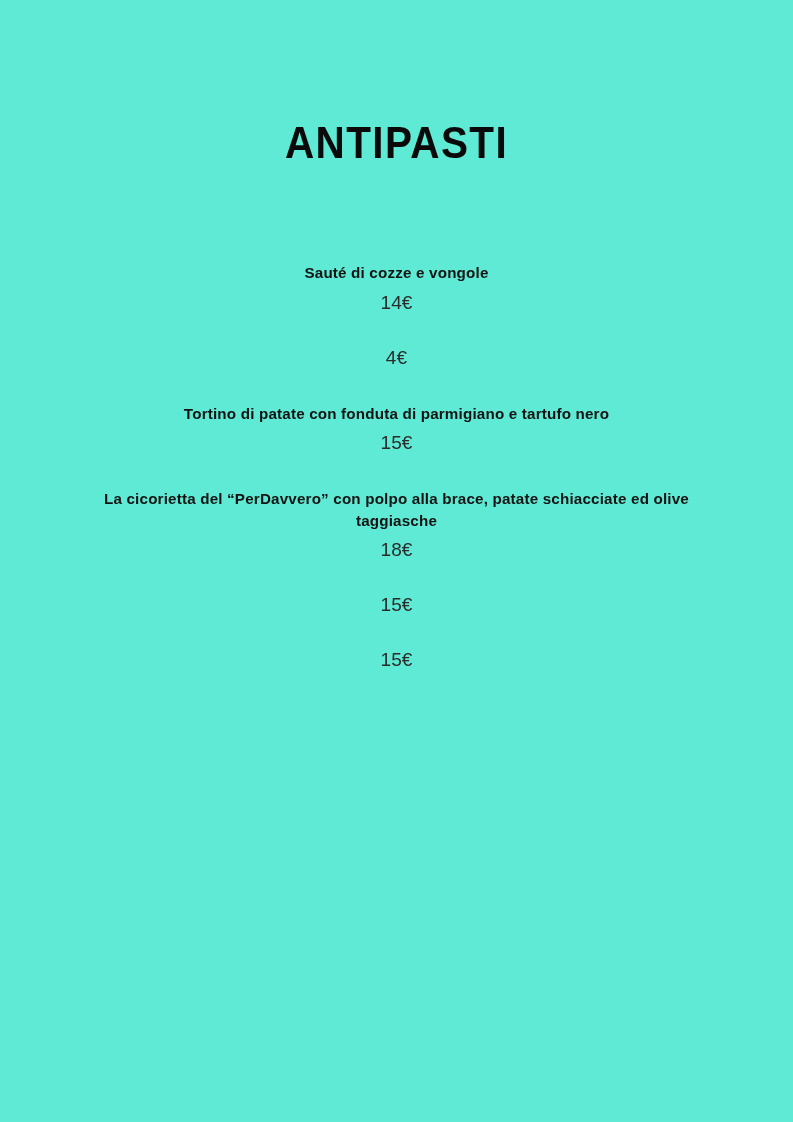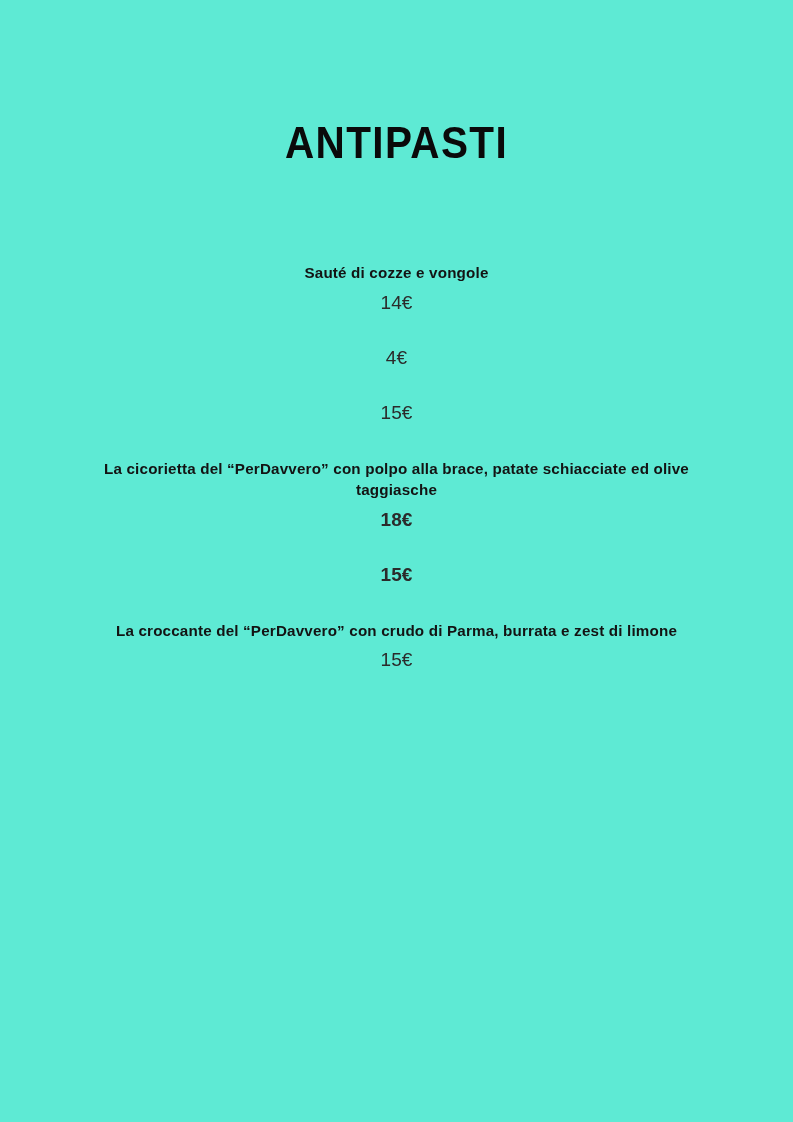--- a/index.html
+++ b/index.html
@@ -76,21 +76,20 @@
     font-size: 19px;
     line-height: 19px;
     letter-spacing: 0.1px;
     color: #2b2b2b;
     margin-top: 9px;
   }
 
   
   .menu-item.wrapped .item-price {
     margin-top: 9px;
-    font-weight: bold;
   }
 </style>
 </head>
 <body>
 
 <div class="page">
 
   <h1 class="menu-title">ANTIPASTI</h1>
 
   <div class="items">
@@ -98,31 +97,31 @@
     <div class="menu-item">
       <div class="item-name">Sauté di cozze e vongole</div>
       <div class="item-price">14€</div>
     </div>
 
     <div class="menu-item">
       <div class="item-price">4€</div>
     </div>
 
     <div class="menu-item">
+      <div class="item-name">Tortino di patate con fonduta di parmigiano e tartufo nero</div>
       <div class="item-price">15€</div>
     </div>
 
     <div class="menu-item wrapped">
       <div class="item-name">La cicorietta del “PerDavvero” con polpo alla brace, patate schiacciate ed olive taggiasche</div>
       <div class="item-price">18€</div>
     </div>
 
     <div class="menu-item wrapped">
       <div class="item-price">15€</div>
     </div>
 
     <div class="menu-item">
-      <div class="item-name">La croccante del “PerDavvero” con crudo di Parma, burrata e zest di limone</div>
       <div class="item-price">15€</div>
     </div>
 
   </div>
 </div>
 
 </body></html>

